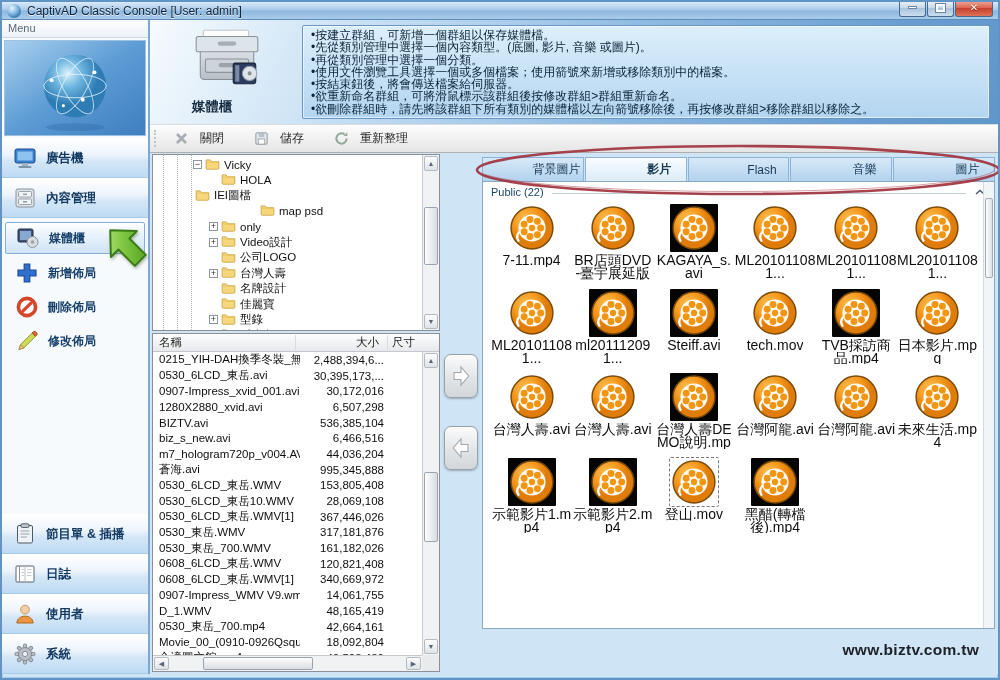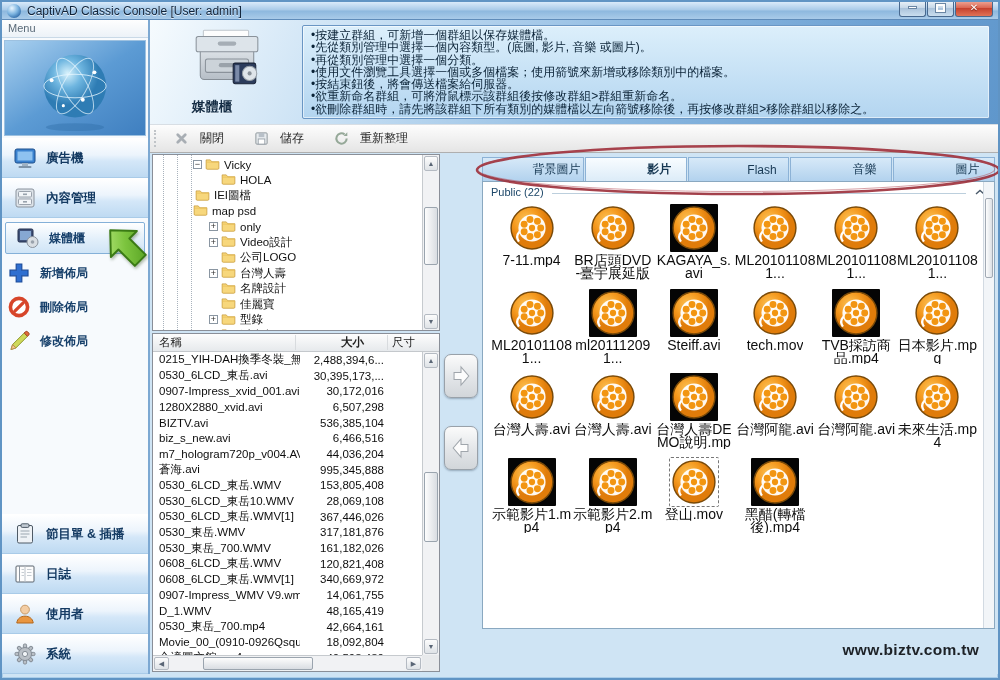--- a/index.html
+++ b/index.html
@@ -27,21 +27,21 @@
   .sidebar { width:148px; border-right:2px solid #7ca8d2; background:#f7fafd; display:flex; flex-direction:column; position:relative; }
   .menu-header { height:18px; font-size:11px; color:#5a6a78; padding:2px 0 0 6px;
     background:linear-gradient(#fefefe,#ecf2f8); border-bottom:1px solid #c9d9e7; }
   .logo-box { height:100px; padding:2px; }
   .logo-box svg { width:100%; height:100%; display:block; border:1px solid #9dc1e0; }
   .side-item { height:40px; display:flex; align-items:center; gap:8px; padding-left:10px;
     background:linear-gradient(#ffffff,#ecf4fc 42%,#d4e7f8 58%,#bedaf2);
     border-top:1px solid #ffffff; border-bottom:1px solid #a9cbe8;
     font-size:12.5px; font-weight:bold; color:#143a62; }
   .sub-wrap { padding:4px 0 2px; background:#f7fafd; }
-  .side-sub { height:34px; display:flex; align-items:center; gap:8px; padding-left:4px;
+  .side-sub { height:34px; display:flex; align-items:center; gap:8px; padding-left:12px;
     font-size:12px; font-weight:bold; color:#17406b; }
   .side-sub.selected { margin:0 3px 2px; padding-left:9px; border:1px solid #84b0d8; border-radius:2px;
     background:linear-gradient(#ffffff,#e2effa 55%,#cfe4f6); height:32px; }
   .sidebar-filler { flex:1; background:#f7fafd; }
   .s-ic { width:26px; height:26px; flex:none; display:flex; align-items:center; justify-content:center; }
   .s-ic svg { width:24px; height:24px; }
   .s-lb { white-space:nowrap; }
 
   
   .content { flex:1; display:flex; flex-direction:column; min-width:0; }
@@ -79,21 +79,21 @@
   .vscroll { width:17px; flex:none; background:#f1f2f4; border-left:1px solid #c6cacE; position:relative; }
   .sb-btn { position:absolute; left:1px; right:1px; height:15px; display:flex; align-items:center; justify-content:center;
     font-size:7px; color:#5a6676; background:linear-gradient(#fcfcfc,#dfe3e7); border:1px solid #b4bac2; border-radius:2px; }
   .sb-thumb { position:absolute; left:1px; right:1px; background:linear-gradient(90deg,#fdfdfd,#d9dde2); border:1px solid #9aa4ae; border-radius:2px; }
   .sb-grip { height:6px; margin:0 3px; border-top:1px solid #aab2ba; border-bottom:1px solid #aab2ba; }
 
   .table-panel { flex:1; background:#fff; border:1px solid #8a8f98; position:relative; overflow:hidden; }
   .tbl-head { height:18px; display:flex; align-items:center;
     background:linear-gradient(#fdfdfd,#e6e9ec); border-bottom:1px solid #c4c8cc; font-size:11.5px; color:#222; padding-right:17px; }
   .th-name { flex:1; padding-left:6px; border-right:1px solid #d8dbde; }
-  .th-size { width:92px; text-align:right; padding-right:23px; border-right:1px solid #d8dbde;font-weight:bold; }
+  .th-size { width:92px; text-align:right; padding-right:8px; border-right:1px solid #d8dbde; }
   .th-dim  { width:34px; text-align:left; padding-left:4px; }
   .tbl-body { position:absolute; top:18px; left:0; right:17px; bottom:16px; overflow:hidden; }
   .tbl-row { height:15.7px; display:flex; align-items:center; font-size:11.5px; color:#0e0e0e; }
   .td-name { flex:1; padding-left:6px; white-space:nowrap; overflow:hidden; }
   .td-size { width:92px; text-align:right; padding-right:8px; white-space:nowrap; }
   .td-dim { width:30px; }
   .tbl-vscroll { position:absolute; top:18px; right:0; bottom:16px; width:17px; background:#f1f2f4; border-left:1px solid #c6cace; }
   .tbl-hscroll { position:absolute; left:0; right:17px; bottom:0; height:16px; background:#f1f2f4; border-top:1px solid #c6cace; }
   .hs-btn { position:absolute; top:1px; bottom:1px; width:15px; display:flex; align-items:center; justify-content:center;
     font-size:7px; color:#5a6676; background:linear-gradient(#fcfcfc,#dfe3e7); border:1px solid #b4bac2; border-radius:2px; }
@@ -397,21 +397,21 @@
                   <span>HOLA</span>
                 </div>
                 <div class="tree-row" style="padding-left: 30px;">
                   <span class="exp-spacer"></span>
                   <span><svg class="folder" viewBox="0 0 20 16">
                       <path d="M1.5 2.5h5.5l2 2.5h9.5v8.5a1.5 1.5 0 0 1-1.5 1.5h-14a1.5 1.5 0 0 1-1.5-1.5z" fill="#f7d77c" stroke="#c79a35"></path>
                       <path d="M1.5 5.5h17" stroke="#e9bf55"></path>
                     </svg></span>
                   <span>IEI圖檔</span>
                 </div>
-                <div class="tree-row" style="padding-left: 28px;">
+                <div class="tree-row" style="padding-left: 62px; margin-left: 33px;">
                   <span class="exp-spacer"></span>
                   <span><svg class="folder" viewBox="0 0 20 16">
                       <path d="M1.5 2.5h5.5l2 2.5h9.5v8.5a1.5 1.5 0 0 1-1.5 1.5h-14a1.5 1.5 0 0 1-1.5-1.5z" fill="#f7d77c" stroke="#c79a35"></path>
                       <path d="M1.5 5.5h17" stroke="#e9bf55"></path>
                     </svg></span>
                   <span>map psd</span>
                 </div>
                 <div class="tree-row" style="padding-left: 56px;">
                   <span class="expander">+</span>
                   <span><svg class="folder" viewBox="0 0 20 16">

